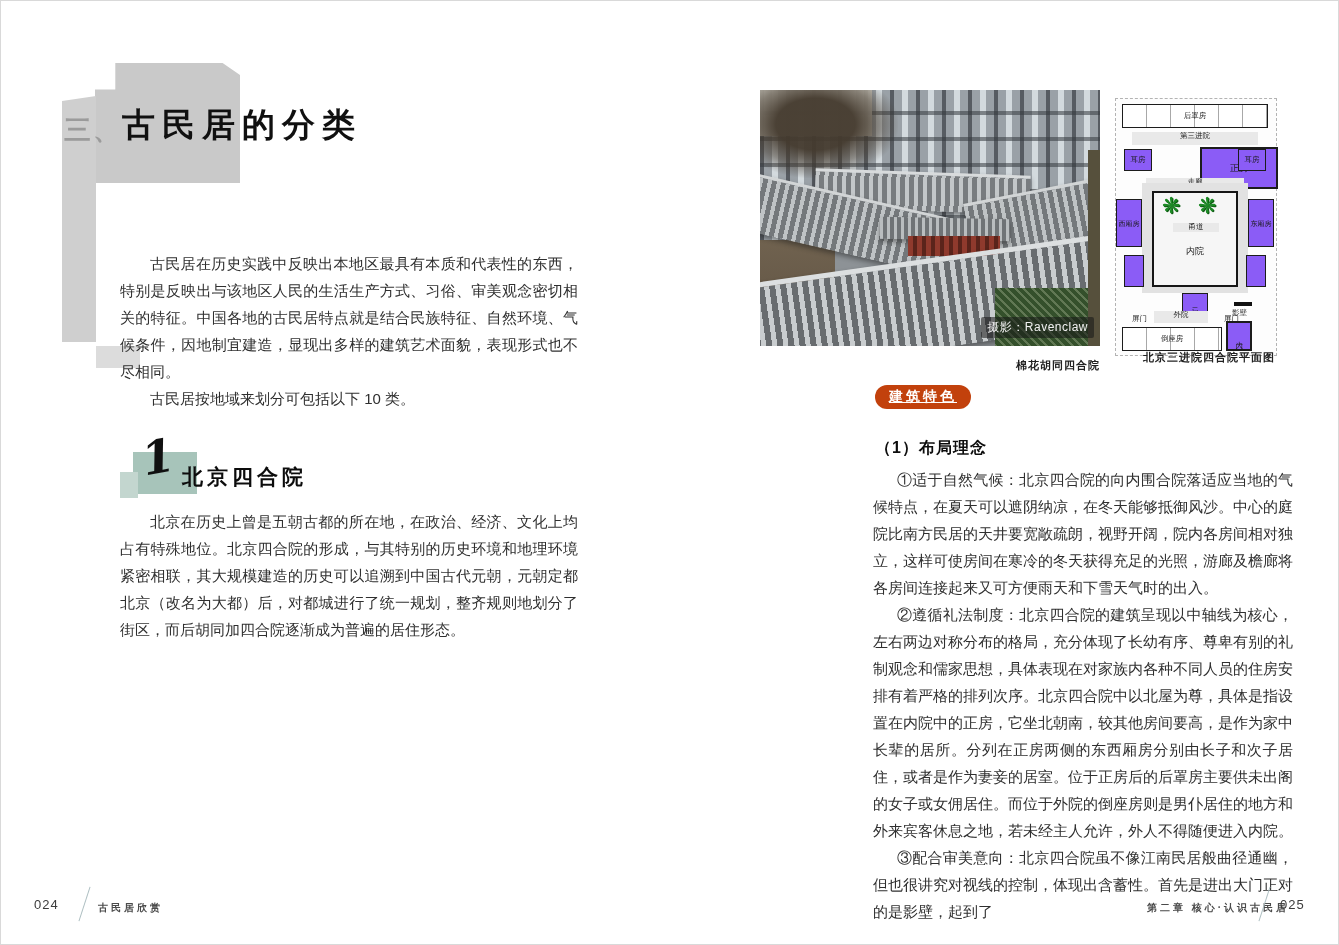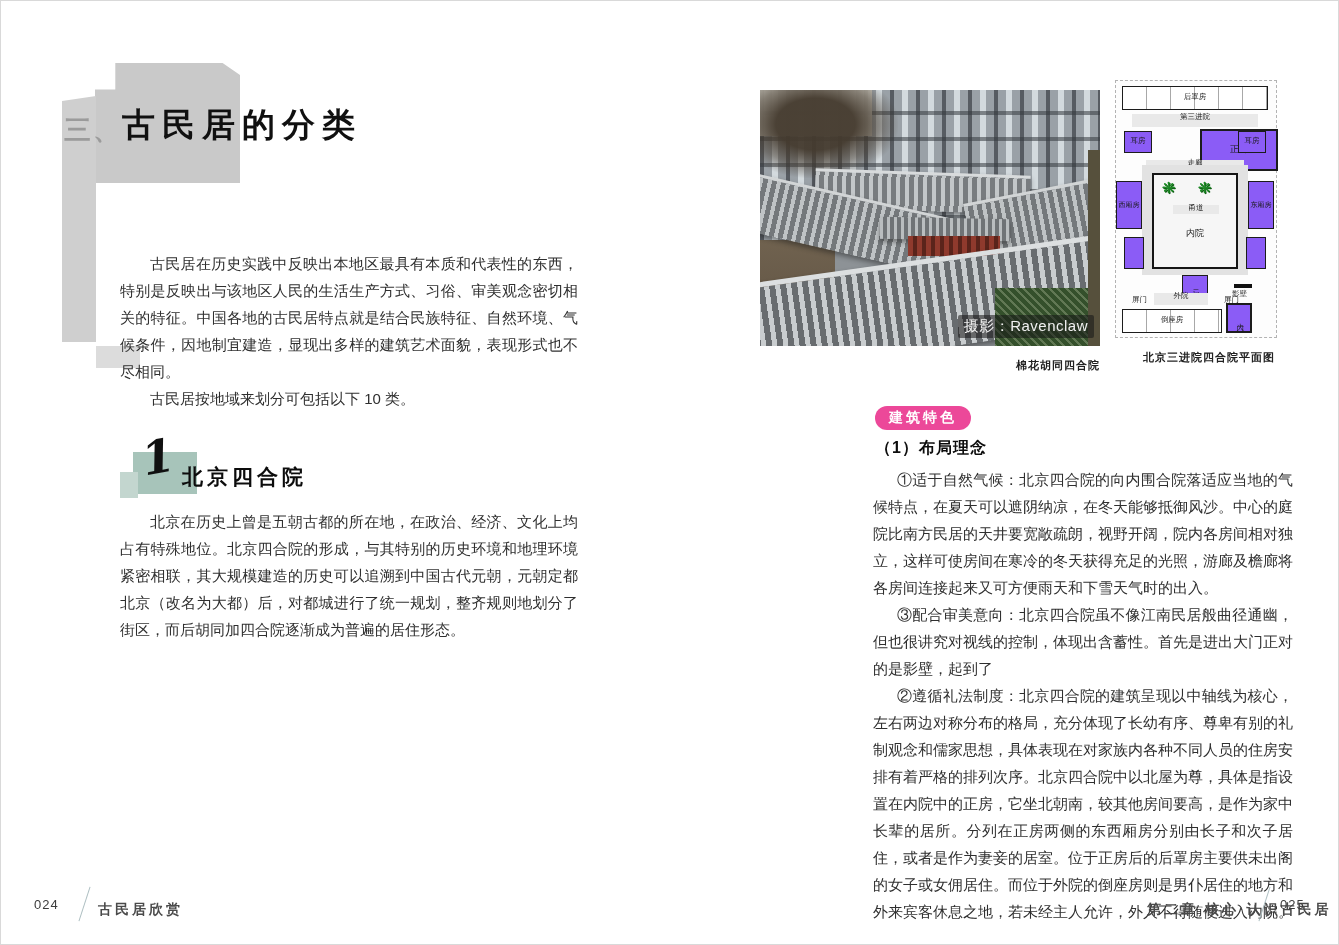--- a/index.html
+++ b/index.html
@@ -56,52 +56,52 @@
      background:repeating-linear-gradient(90deg,#b9bdbf 0 3px,#6f7376 3px 7px);}
   .red-court{left:148px;top:146px;width:92px;height:20px;
      background:repeating-linear-gradient(90deg,#8f3a2d 0 5px,#5a241b 5px 9px);}
   .roof-front{left:-25px;top:168px;width:400px;height:85px;transform:rotate(-8deg);
      border-top:5px solid #dcdfe0;background:repeating-linear-gradient(90deg,#c9cdcf 0 5px,#686c6f 5px 11px);}
   .ph-shrub{left:235px;top:198px;width:105px;height:58px;background:#34502b;}
   .ph-shrub:after{content:"";position:absolute;inset:0;
      background:repeating-linear-gradient(45deg, rgba(214,224,190,.28) 0 2px, transparent 2px 6px);}
   .ph-strip{left:328px;top:60px;width:12px;height:196px;background:#56503c;}
   .ph-mark{right:6px;bottom:8px;background:rgba(22,22,22,.55);color:#f0f0f0;
-     font-size:15px;padding:2px 6px;border-radius:2px;letter-spacing:.5px;}
+     font-size:12px;padding:2px 6px;border-radius:2px;letter-spacing:.5px;}
 
   .caption{font-size:11px;font-weight:bold;color:#222;letter-spacing:1px;text-align:right;}
   .cap-photo{left:760px;top:358px;width:340px;}
   .cap-plan{left:1113px;top:350px;width:162px;}
 
   
-  .plan{left:1115px;top:80px;width:160px;height:256px;background:#fdfdfd;border:1px dashed #b3b3b3;font-family:Liberation Mono, monospace;}
+  .plan{left:1115px;top:98px;width:160px;height:256px;background:#fdfdfd;border:1px dashed #b3b3b3;}
   .plan div{position:absolute;box-sizing:border-box;}
   .room{border:1.5px solid #1c1c1c;display:flex;align-items:center;justify-content:center;
         font-size:8.5px;color:#1a1a1a;background:#8b5cf6;}
   .room.dashed{background:#fff repeating-linear-gradient(90deg, transparent 0 23px, #a8a8a8 23px 24px);}
   .court{background:#e2e2e2;}
   .band{background:#e9e9e9;display:flex;align-items:flex-start;justify-content:center;
         font-size:8px;color:#222;}
   .plabel{font-size:7.5px;color:#1a1a1a;line-height:1;}
   .vtext{writing-mode:vertical-rl;text-orientation:upright;letter-spacing:1px;}
   .plant{font-size:22px;color:#1c8a25;line-height:1;text-shadow:1px 1px 0 #0f5c14;}
 
   
-  .badge{left:875px;top:406px;background:#ec4899;color:#ffffff;font-weight:bold;
-     font-size:14px;letter-spacing:3px;padding:3px 14px;border-radius:13px;}
+  .badge{left:875px;top:385px;background:#c2410c;color:#ffffff;font-weight:bold;
+     font-size:14px;letter-spacing:3px;padding:3px 14px;border-radius:13px;text-decoration:underline;}
   .subhead{left:875px;top:438px;font-size:16px;font-weight:bold;color:#0d0d0d;letter-spacing:1px;}
 
   
   .pagenum{font-size:13px;color:#3c3c3c;letter-spacing:1px;}
   .fnum-l{left:34px;top:897px;}
   .fnum-r{left:1280px;top:897px;}
   .fslash{width:0;height:36px;border-left:1px solid #aebfc2;transform:rotate(18deg);}
   .fsl-l{left:84px;top:886px;}
   .fsl-r{left:1264px;top:886px;}
-  .ftitle{font-size:14px;font-weight:bold;color:#4a4a4a;letter-spacing:3px;text-align:right;}
+  .ftitle{font-size:10px;font-weight:bold;color:#4a4a4a;letter-spacing:3px;text-align:right;}
   .ftl{left:98px;top:901px;}
   .ftr{left:1147px;top:901px;}
 </style>
 </head>
 <body>
 
 <div class="frame"></div>
 
 <div class="abs deco-a"></div>
 <div class="abs deco-b"></div>
@@ -196,19 +196,19 @@
     <span class="plabel vtext" style="font-size:7.5px;">大门</span>
   </div>
 </div>
 <div class="abs caption cap-plan">北京三进院四合院平面图</div>
 
 <div class="abs badge">建筑特色</div>
 <h3 class="abs subhead" style="margin:0;">（1）布局理念</h3>
 
 <div class="abs col rcol">
   <p>①适于自然气候：北京四合院的向内围合院落适应当地的气候特点，在夏天可以遮阴纳凉，在冬天能够抵御风沙。中心的庭院比南方民居的天井要宽敞疏朗，视野开阔，院内各房间相对独立，这样可使房间在寒冷的冬天获得充足的光照，游廊及檐廊将各房间连接起来又可方便雨天和下雪天气时的出入。</p>
+  <p>②遵循礼法制度：北京四合院的建筑呈现以中轴线为核心，左右两边对称分布的格局，充分体现了长幼有序、尊卑有别的礼制观念和儒家思想，具体表现在对家族内各种不同人员的住房安排有着严格的排列次序。北京四合院中以北屋为尊，具体是指设置在内院中的正房，它坐北朝南，较其他房间要高，是作为家中长辈的居所。分列在正房两侧的东西厢房分别由长子和次子居住，或者是作为妻妾的居室。位于正房后的后罩房主要供未出阁的女子或女佣居住。而位于外院的倒座房则是男仆居住的地方和外来宾客休息之地，若未经主人允许，外人不得随便进入内院。</p>
   <p>③配合审美意向：北京四合院虽不像江南民居般曲径通幽，但也很讲究对视线的控制，体现出含蓄性。首先是进出大门正对的是影壁，起到了</p>
-  <p>②遵循礼法制度：北京四合院的建筑呈现以中轴线为核心，左右两边对称分布的格局，充分体现了长幼有序、尊卑有别的礼制观念和儒家思想，具体表现在对家族内各种不同人员的住房安排有着严格的排列次序。北京四合院中以北屋为尊，具体是指设置在内院中的正房，它坐北朝南，较其他房间要高，是作为家中长辈的居所。分列在正房两侧的东西厢房分别由长子和次子居住，或者是作为妻妾的居室。位于正房后的后罩房主要供未出阁的女子或女佣居住。而位于外院的倒座房则是男仆居住的地方和外来宾客休息之地，若未经主人允许，外人不得随便进入内院。</p>
 </div>
 
 <div class="abs ftitle ftr">第二章  核心·认识古民居</div>
 <div class="abs fslash fsl-r"></div>
 <div class="abs pagenum fnum-r">025</div>
 
 </body></html>

